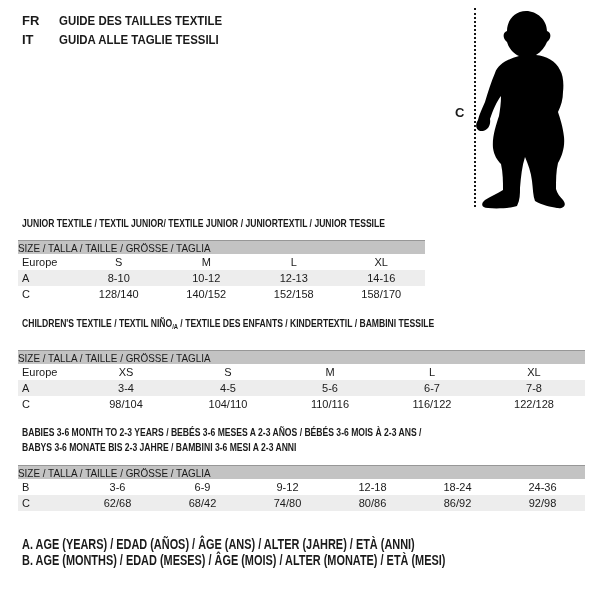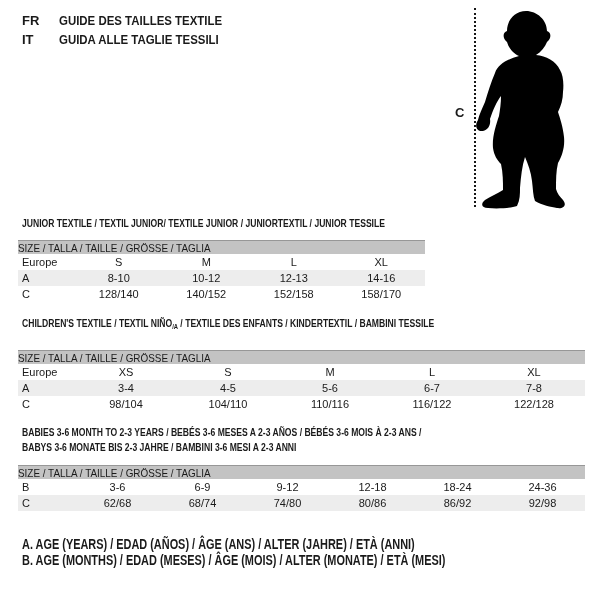--- a/index.html
+++ b/index.html
@@ -150,21 +150,21 @@
           <div class="tcell">3-6</div>
           <div class="tcell">6-9</div>
           <div class="tcell">9-12</div>
           <div class="tcell">12-18</div>
           <div class="tcell">18-24</div>
           <div class="tcell">24-36</div>
         </div>
         <div class="trow">
           <div class="tlabel">C</div>
           <div class="tcell">62/68</div>
-          <div class="tcell">68/74</div>
+          <div class="tcell">68/42</div>
           <div class="tcell">74/80</div>
           <div class="tcell">80/86</div>
           <div class="tcell">86/92</div>
           <div class="tcell">92/98</div>
         </div>
       </div>
   </div>
 
   <div class="legend">
     <div class="legend-line"><span class="cond80">A. AGE (YEARS) / EDAD (AÑOS) / ÂGE (ANS) / ALTER (JAHRE) / ETÀ (ANNI)</span></div>

